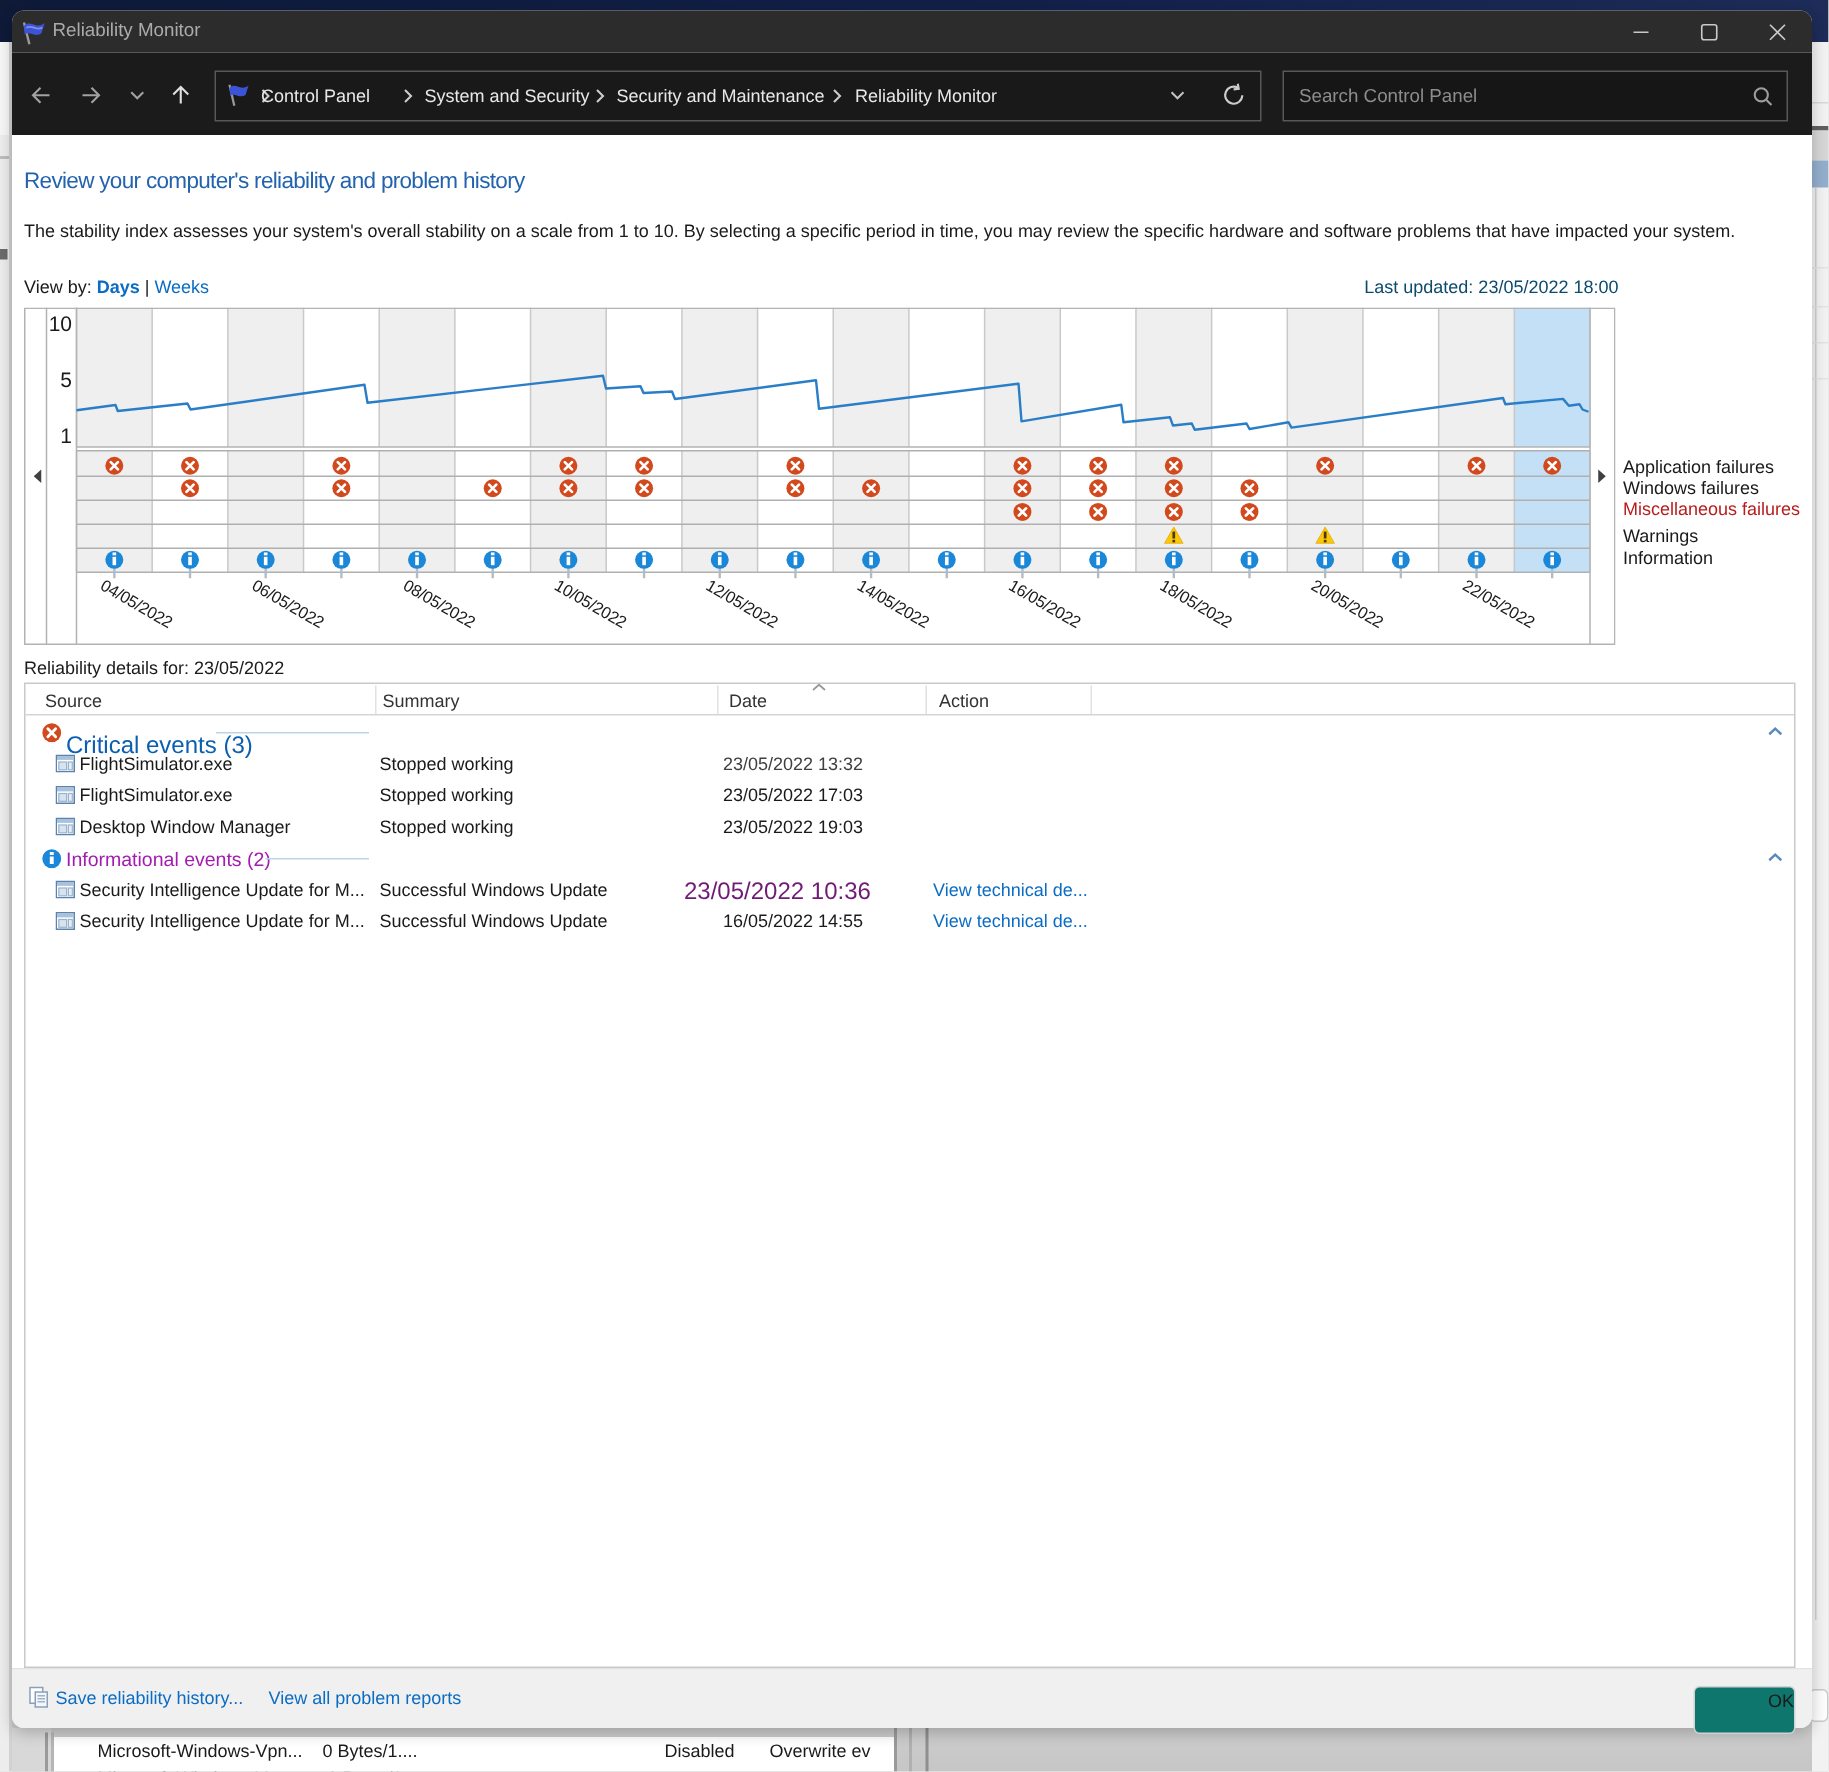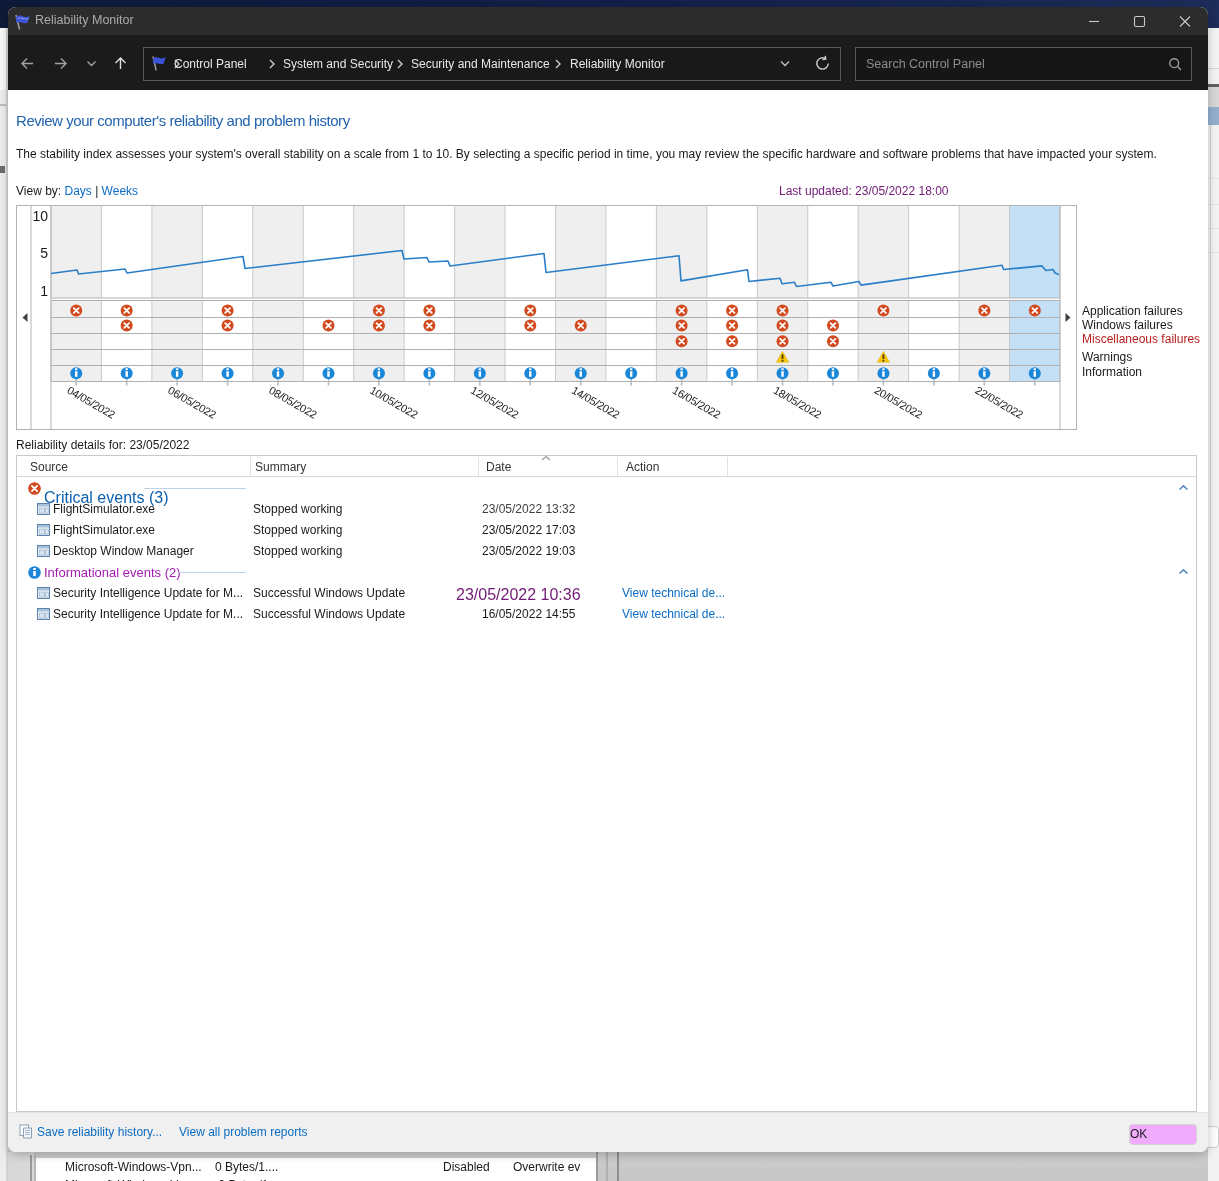--- a/index.html
+++ b/index.html
@@ -100,22 +100,22 @@
 <div class="abs" style="left:855px;top:47px;width:337px;height:34px;border:1px solid #585858;background:#161616"></div>
 <div class="abs" style="left:866px;top:57px;font-size:12.5px;color:#8d8d8d">Search Control Panel</div>
 <svg class="abs" style="left:1168px;top:57px" width="15" height="15" viewBox="0 0 15 15">
 <circle cx="6.2" cy="6.2" r="4.4" fill="none" stroke="#9d9d9d" stroke-width="1.4"></circle>
 <line x1="9.6" y1="9.6" x2="13" y2="13" stroke="#9d9d9d" stroke-width="1.4"></line>
 </svg>
 
 <div class="abs" style="left:8px;top:90px;width:1200px;height:1022px;background:#fff"></div>
 <div class="abs" style="left:16px;top:112px;font-size:15px;letter-spacing:-0.45px;color:#2363ae">Review your computer's reliability and problem history</div>
 <div class="abs" style="left:16px;top:147px;font-size:12px;color:#1a1a1a">The stability index assesses your system's overall stability on a scale from 1 to 10. By selecting a specific period in time, you may review the specific hardware and software problems that have impacted your system.</div>
-<div class="abs" style="left:16px;top:184px;font-size:12px;color:#1a1a1a">View by: <span style="color:#0b6cc4;font-weight:normal">Days</span> | <span style="color:#0b6cc4">Weeks</span></div>
-<div class="abs" style="left:779px;top:184px;width:300px;font-size:12px;color:#701a75;text-align:left">Last updated: 23/05/2022 18:00</div>
+<div class="abs" style="left:16px;top:184px;font-size:12px;color:#1a1a1a">View by: <span style="color:#0b6cc4;font-weight:bold">Days</span> | <span style="color:#0b6cc4">Weeks</span></div>
+<div class="abs" style="left:779px;top:184px;width:300px;font-size:12px;color:#0c4a6e;text-align:right">Last updated: 23/05/2022 18:00</div>
 <svg style="position:absolute;left:16px;top:204.5px" width="1061" height="225.0" viewBox="16 204.5 1061 225.0">
 <defs>
 <g id="err">
         <circle r="6" fill="#d2491e"></circle>
         <path d="M-2.4,-2.4 L2.4,2.4 M2.4,-2.4 L-2.4,2.4" stroke="#fff" stroke-width="1.8" stroke-linecap="round"></path>
       </g>
 <g id="inf">
         <circle r="6" fill="#1b87d9"></circle>
         <rect x="-1.2" y="-2" width="2.4" height="5.6" fill="#fff"></rect>
         <rect x="-1.2" y="-4.9" width="2.4" height="1.9" fill="#fff"></rect>
@@ -378,13 +378,13 @@
 <rect x="1" y="1" width="8.5" height="10.5" fill="#fff" stroke="#8aa0b8" stroke-width="1"></rect>
 <path d="M4.5,4 L12.5,4 L12.5,14 L4.5,14 Z" fill="#f4f7fa" stroke="#8aa0b8" stroke-width="1"></path>
 <g stroke="#9cb2c8" stroke-width="0.9">
       <line x1="6" y1="6.5" x2="11" y2="6.5"></line>
       <line x1="6" y1="8.5" x2="11" y2="8.5"></line>
       <line x1="6" y1="10.5" x2="11" y2="10.5"></line>
     </g>
 </svg>
 <div class="abs" style="left:37px;top:1125px;font-size:12px;color:#0b6cc4">Save reliability history...</div>
 <div class="abs" style="left:179px;top:1125px;font-size:12px;color:#0b6cc4">View all problem reports</div>
-<div class="abs" style="left:1129px;top:1124px;width:68px;height:21px;background:#f0abfc;border:1px solid #d2d2d2;border-radius:4px;font-size:12px;color:#1a1a1a;text-align:left;line-height:19px">OK</div>
+<div class="abs" style="left:1129px;top:1124px;width:68px;height:32px;background:#0f766e;border:1px solid #d2d2d2;border-radius:4px;font-size:12px;color:#1a1a1a;text-align:right;line-height:19px">OK</div>
 
 </body></html>

